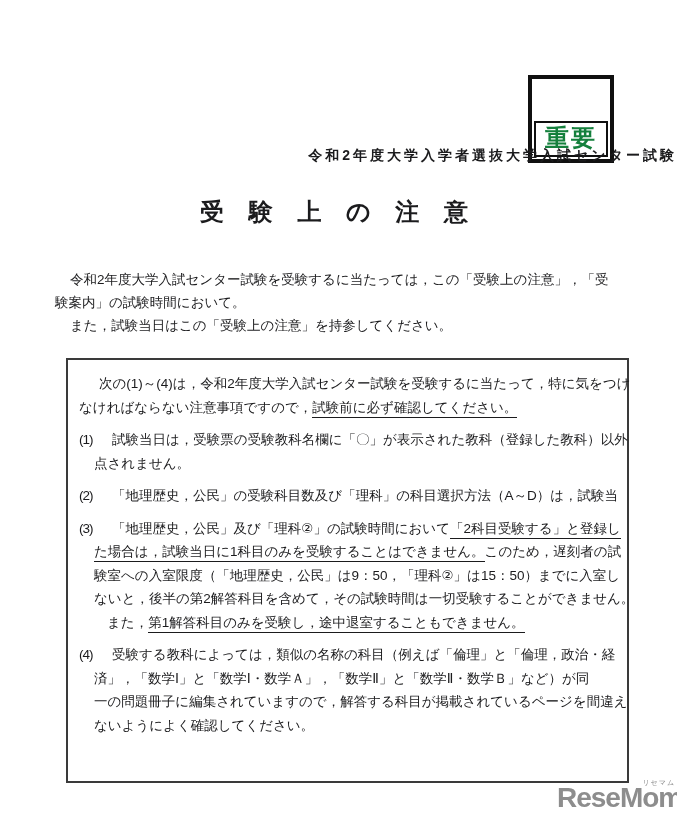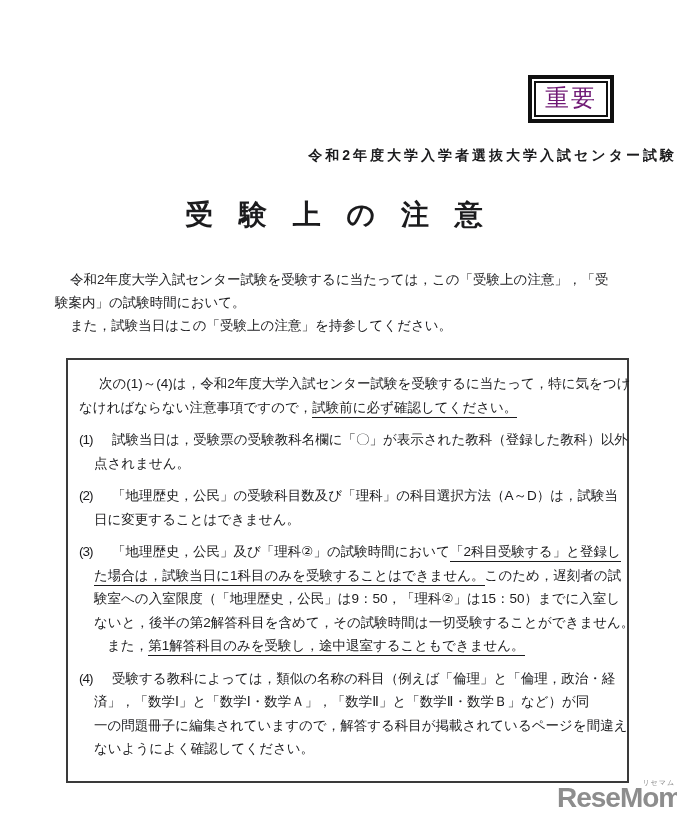--- a/index.html
+++ b/index.html
@@ -21,45 +21,46 @@
     left: 528px;
     top: 75px;
     border: 4px solid #101010;
     padding: 2px;
     background: #ffffff;
   }
   .stamp-inner {
     border: 2px solid #101010;
     padding: 2px 9px 4px 9px;
     font-size: 24px;
-    font-weight: 400;
+    font-weight: 700;
     letter-spacing: 2px;
     line-height: 1.1;
-    color: #701a75;
+    color: #15803d;
     white-space: nowrap;
+    margin-top: 40px;
   }
 
   
   .subtitle {
     position: absolute;
     top: 147px;
     left: 0; right: 0;
     text-align: right;
     font-size: 14px;
     font-weight: 600;
     letter-spacing: 3px;
     white-space: nowrap;
     color: #1b1b1d;
   }
   .doc-title {
     position: absolute;
     top: 196px;
     left: 0; right: 0;
     text-align: center;
-    font-size: 28px;
+    font-size: 24px;
     font-weight: 600;
     letter-spacing: 9px;
     white-space: nowrap;
     color: #1b1b1d;
   }
 
   
   .intro {
     position: absolute;
     left: 55px;
@@ -145,21 +146,20 @@
       <div class="para">
         <div class="ln indent"><span class="seg">次の(1)～(4)は，令和2年度大学入試センター試験を受験するに当たって，特に気をつけ</span></div>
         <div class="ln"><span class="seg">なければならない注意事項ですので，</span><span class="seg u">試験前に必ず確認してください。</span></div>
       </div>
       <div class="para item">
         <div class="ln first"><span class="item-num">(1)</span><span class="seg">試験当日は，受験票の受験教科名欄に「〇」が表示された教科（登録した教科）以外</span></div>
         <div class="ln cont"><span class="seg">点されません。</span></div>
       </div>
       <div class="para item">
         <div class="ln first"><span class="item-num">(2)</span><span class="seg">「地理歴史，公民」の受験科目数及び「理科」の科目選択方法（A～D）は，試験当</span></div>
-        <div class="ln cont"><span class="seg">日に変更することはできません。</span></div>
       </div>
       <div class="para item">
         <div class="ln first"><span class="item-num">(3)</span><span class="seg">「地理歴史，公民」及び「理科②」の試験時間において</span><span class="seg u">「2科目受験する」と登録し</span></div>
         <div class="ln cont"><span class="seg u">た場合は，試験当日に1科目のみを受験することはできません。</span><span class="seg">このため，遅刻者の試</span></div>
         <div class="ln cont"><span class="seg">験室への入室限度（「地理歴史，公民」は9：50，「理科②」は15：50）までに入室し</span></div>
         <div class="ln cont"><span class="seg">ないと，後半の第2解答科目を含めて，その試験時間は一切受験することができません。</span></div>
         <div class="ln cont2"><span class="seg">また，</span><span class="seg u">第1解答科目のみを受験し，途中退室することもできません。</span></div>
       </div>
       <div class="para item">
         <div class="ln first"><span class="item-num">(4)</span><span class="seg">受験する教科によっては，類似の名称の科目（例えば「倫理」と「倫理，政治・経</span></div>

